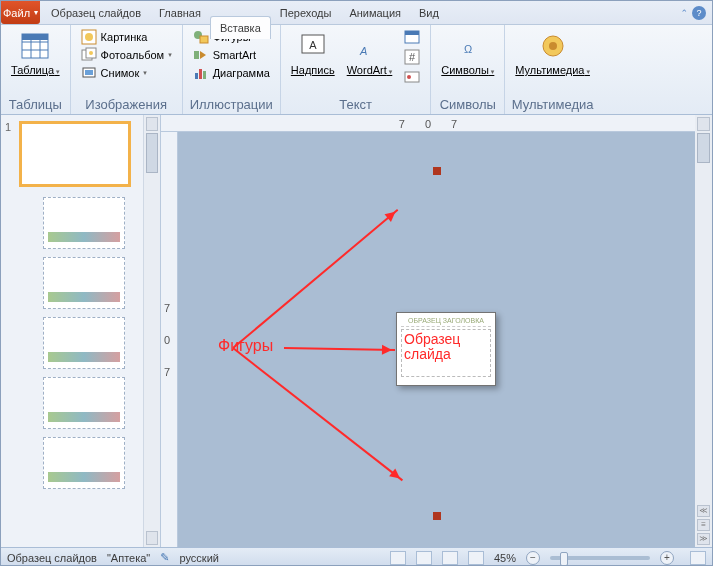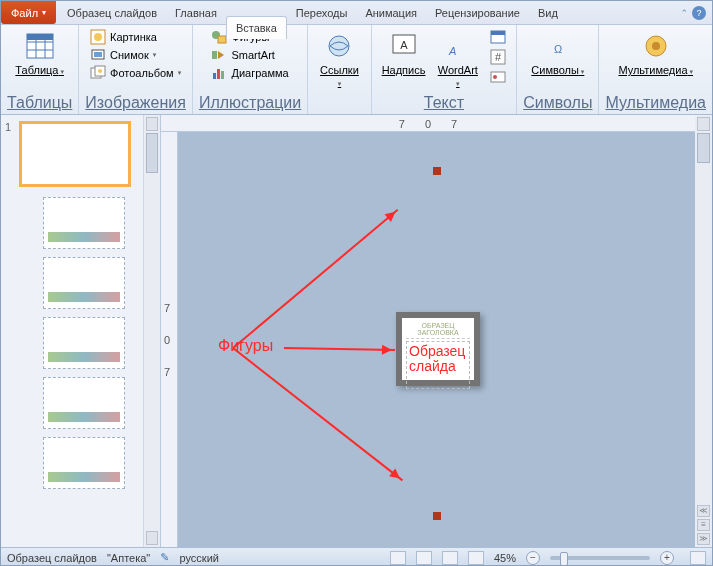--- a/index.html
+++ b/index.html
@@ -1,31 +1,31 @@
 <!DOCTYPE html>
 <html><head>
 <meta charset="utf-8">
 <style>
   * { margin:0; padding:0; box-sizing:border-box; font-family:"Segoe UI",Tahoma,sans-serif; font-size:11px; }
   body { width:713px; height:566px; background:#fff; overflow:hidden; border:1px solid #8ba0bc; }
   
   .tabbar { height:24px; background:linear-gradient(#e8eef7,#dfe6f2); display:flex; align-items:stretch; border-bottom:1px solid #b9c9dd; }
-  .file-tab { background:linear-gradient(#e0542a,#c23c14); color:#fff; padding:0 10px; display:flex; align-items:center; font-size:11px; margin-right:2px; border-radius:0 0 3px 3px; }
+  .file-tab { background:linear-gradient(#e0542a,#c23c14); color:#fff; padding:0 2px; display:flex; align-items:center; font-size:11px; margin-right:2px; border-radius:0 0 3px 3px; }
   .file-tab::after { content:"▾"; margin-left:4px; font-size:8px; }
   .tab { padding:0 9px; display:flex; align-items:center; color:#3b3b3b; cursor:pointer; }
   .tab.active { background:#fdfdfe; border:1px solid #b9c9dd; border-bottom:none; border-radius:3px 3px 0 0; position:relative; top:15px; }
   .tabbar-right { margin-left:auto; display:flex; align-items:center; gap:4px; padding-right:6px; }
   .circle { width:14px; height:14px; border-radius:50%; display:inline-flex; align-items:center; justify-content:center; font-size:9px; color:#fff; }
   .circle.blue { background:#5d8cc9; }
   .chev { color:#5d8cc9; font-size:9px; }
   
   .ribbon { height:90px; background:linear-gradient(#f4f7fb,#e3ebf5); border-bottom:1px solid #a9bdd6; display:flex; }
   .group { border-right:1px solid #c6d4e6; padding:3px 6px 1px 6px; display:flex; flex-direction:column; justify-content:space-between; align-items:center; }
   .group-body { display:flex; gap:4px; flex:1; }
-  .group-label { color:#5b6f8c; font-size:16px; text-align:center; padding:1px 0;text-decoration:underline; }
+  .group-label { color:#5b6f8c; font-size:13px; text-align:center; padding:1px 0; }
   .big-btn { display:flex; flex-direction:column; align-items:center; justify-content:flex-start; padding:2px 4px; gap:2px; cursor:pointer; border-radius:3px; }
   .big-btn .ico { width:32px; height:32px; display:flex; align-items:center; justify-content:center; }
   .big-btn .lbl { text-align:center; line-height:1.1;text-decoration:underline; }
   .big-btn .lbl::after { content:" ▾"; font-size:7px; color:#666; }
   .big-btn.noarrow .lbl::after { content:""; }
   .small-col { display:flex; flex-direction:column; gap:0; }
   .small-btn { display:flex; align-items:center; gap:4px; padding:1px 4px; cursor:pointer; border-radius:2px; white-space:nowrap; }
   .small-btn .sico { width:16px; height:16px; display:flex; align-items:center; justify-content:center; }
   
   svg { display:block; }
@@ -51,42 +51,41 @@
   .vscroll { position:absolute; top:0; right:0; bottom:0; width:17px; background:#e9edf3; }
   .vscroll::before { content:""; position:absolute; top:2px;left:2px;right:2px;height:12px;background:#dfe4ec;border:1px solid #b9c2cf; }
   .vscroll .pager { position:absolute; bottom:2px;left:2px;right:2px; display:flex;flex-direction:column;gap:2px;}
   .vscroll .pager div {height:12px;background:#dfe4ec;border:1px solid #b9c2cf; font-size:8px; text-align:center; line-height:10px; color:#777;}
   .vscroll .track { position:absolute; top:18px; left:2px; right:2px; height:30px; background:#cfd8e4; border:1px solid #aab5c5;}
   
   .marker { position:absolute; width:8px; height:8px; background:#b0361e; }
   .arrow { position:absolute; height:2px; background:#ff2a2a; transform-origin:left center; }
   .arrow::after { content:""; position:absolute; right:-2px; top:-4px; border:5px solid transparent; border-left:10px solid #ff2a2a; }
   .ann-label { position:absolute; color:#ff2a2a; font-size:16px; }
-  .sample-box { position:absolute; width:84px; height:74px; background:#fff; border:6px solid #737373; box-shadow:3px 3px 6px rgba(0,0,0,.3); padding:4px; }
+  .sample-box { position:absolute; width:100px; height:74px; background:#fff; border:1px solid #737373; box-shadow:3px 3px 6px rgba(0,0,0,.3); padding:4px; }
   .sample-box .hdr { font-size:7px; color:#9a7; text-align:center; border-bottom:1px dashed #ccc; padding-bottom:2px;}
   .sample-box .body { border:1px dashed #bbb; margin-top:2px; height:48px; color:#ff2a2a; font-size:14px; line-height:1.1; padding:2px;}
   
   .status { height:20px; background:linear-gradient(#e4ecf6,#cfdbec); border-top:1px solid #a9bdd6; display:flex; align-items:center; padding:0 6px; gap:10px; color:#3b3b3b; font-size:11px; }
   .status .spacer { flex:1; }
   .status .vbtn { width:16px; height:14px; border:1px solid #a9bdd6; background:#eef2f8; }
   .zoom-track { width:100px; height:4px; background:#aabdd3; position:relative; border-radius:2px;}
   .zoom-track::before { content:""; position:absolute; left:10px; top:-4px; width:6px; height:12px; background:#eef2f8; border:1px solid #8fa4c0; border-radius:2px;}
   .zbtn { width:14px;height:14px;border:1px solid #8fa4c0;border-radius:50%;display:flex;align-items:center;justify-content:center;background:#eef2f8;font-size:10px;color:#555;}
 </style>
 </head>
 <body>
 
 <div class="tabbar">
   <div class="file-tab">Файл</div>
   <div class="tab">Образец слайдов</div>
   <div class="tab">Главная</div>
   <div class="tab active">Вставка</div>
   <div class="tab">Переходы</div>
   <div class="tab">Анимация</div>
-  <div class="tab">Рецензирование</div>
   <div class="tab">Вид</div>
   <div class="tabbar-right">
     <span class="chev">⌃</span>
     <span class="circle blue">?</span>
   </div>
 </div>
 
 <div class="ribbon">
 
   <div class="group">
@@ -116,38 +115,38 @@
               <svg width="16" height="16">
                 <rect x="1" y="1" width="14" height="14" fill="#fff" stroke="#c98b2f"></rect>
                 <circle cx="8" cy="8" r="4" fill="#f2c85b"></circle>
               </svg>
             </span>
           <span>Картинка</span>
         </div>
         <div class="small-btn">
           <span class="sico">
               <svg width="16" height="16">
-                <rect x="2" y="3" width="12" height="9" fill="#fff" stroke="#555"></rect>
-                <rect x="4" y="5" width="8" height="5" fill="#6aa0d8"></rect>
-              </svg>
-            </span>
-          <span>Снимок</span>
-            <span style="font-size:7px;color:#666;"> ▾</span>
-        </div>
-        <div class="small-btn">
-          <span class="sico">
-              <svg width="16" height="16">
                 <rect x="1" y="3" width="10" height="10" fill="#fff" stroke="#888"></rect>
                 <rect x="5" y="1" width="10" height="10" fill="#fff" stroke="#888"></rect>
                 <circle cx="10" cy="6" r="2" fill="#f2c85b"></circle>
               </svg>
             </span>
           <span>Фотоальбом</span>
             <span style="font-size:7px;color:#666;"> ▾</span>
         </div>
+        <div class="small-btn">
+          <span class="sico">
+              <svg width="16" height="16">
+                <rect x="2" y="3" width="12" height="9" fill="#fff" stroke="#555"></rect>
+                <rect x="4" y="5" width="8" height="5" fill="#6aa0d8"></rect>
+              </svg>
+            </span>
+          <span>Снимок</span>
+            <span style="font-size:7px;color:#666;"> ▾</span>
+        </div>
       </div>
     </div>
     <div class="group-label">Изображения</div>
   </div>
 
   <div class="group">
     <div class="group-body">
       <div class="small-col">
         <div class="small-btn">
           <span class="sico">
@@ -176,34 +175,20 @@
                 <rect x="10" y="6" width="3" height="8" fill="#7fb07a"></rect>
               </svg>
             </span>
           <span>Диаграмма</span>
         </div>
       </div>
     </div>
     <div class="group-label">Иллюстрации</div>
   </div>
 
-  <div class="group">
-    <div class="group-body">
-      <div class="big-btn">
-        <span class="ico">
-            <svg width="26" height="26">
-              <circle cx="13" cy="13" r="10" fill="#cfe3f5" stroke="#4a7ab5"></circle>
-              <path d="M4 13 Q13 5 22 13 Q13 21 4 13" fill="none" stroke="#4a7ab5"></path>
-            </svg>
-          </span>
-        <span class="lbl">Ссылки</span>
-      </div>
-    </div>
-    <div class="group-label"></div>
-  </div>
 
   <div class="group">
     <div class="group-body">
       <div class="big-btn noarrow">
         <span class="ico">
             <svg width="26" height="26">
               <rect x="2" y="2" width="22" height="18" fill="#fff" stroke="#555"></rect>
               <text x="13" y="16" text-anchor="middle" font-size="14" fill="#333">A</text>
             </svg>
           </span>

